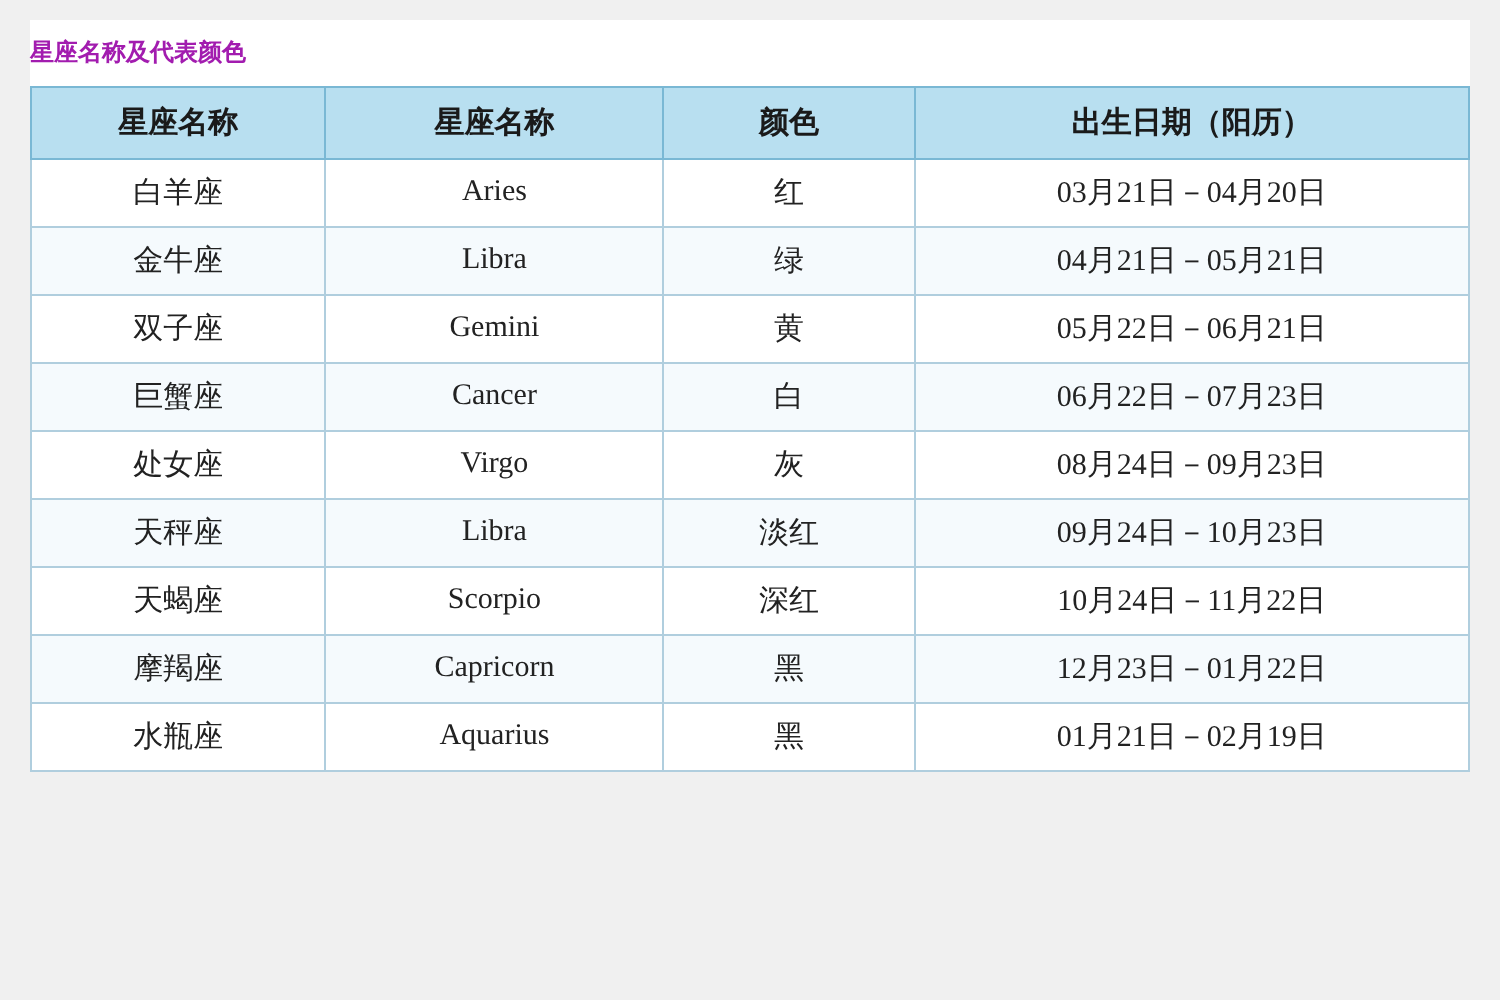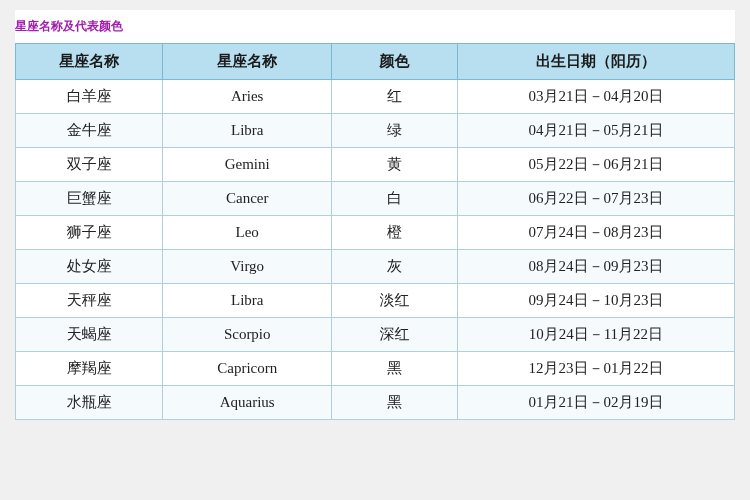--- a/index.html
+++ b/index.html
@@ -100,26 +100,20 @@
           <td>黄</td>
           <td>05月22日－06月21日</td>
         </tr>
         <tr>
           <td>巨蟹座</td>
           <td>Cancer</td>
           <td>白</td>
           <td>06月22日－07月23日</td>
         </tr>
         <tr>
-          <td>狮子座</td>
-          <td>Leo</td>
-          <td>橙</td>
-          <td>07月24日－08月23日</td>
-        </tr>
-        <tr>
           <td>处女座</td>
           <td>Virgo</td>
           <td>灰</td>
           <td>08月24日－09月23日</td>
         </tr>
         <tr>
           <td>天秤座</td>
           <td>Libra</td>
           <td>淡红</td>
           <td>09月24日－10月23日</td>

